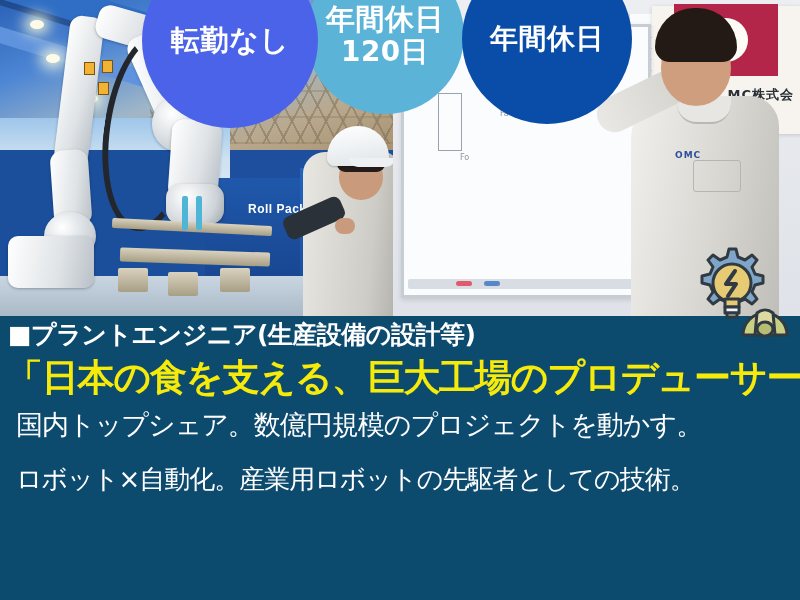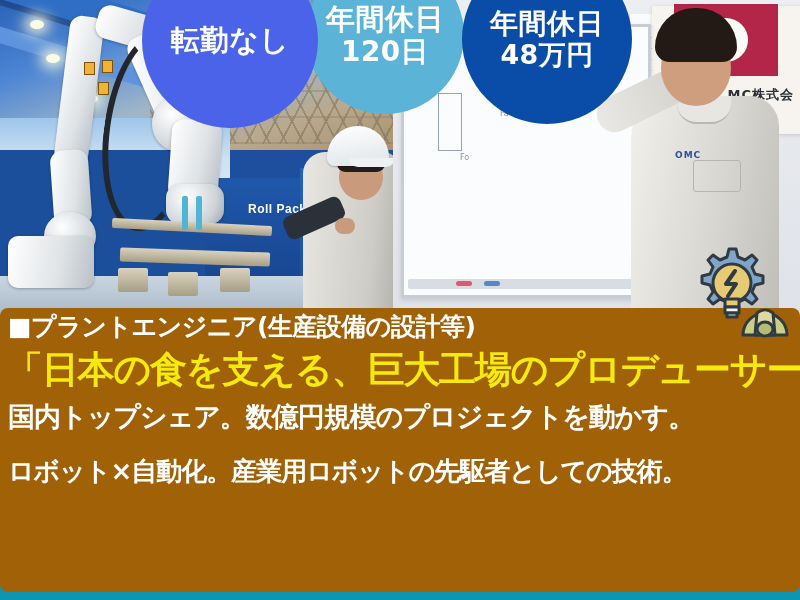--- a/index.html
+++ b/index.html
@@ -83,29 +83,29 @@
   #badge-2{left:306px;top:-44px;width:158px;height:158px;background:#5bb4d8;font-size:29px;}
   #badge-3{left:462px;top:-46px;width:170px;height:170px;background:#0a4da8;font-size:28px;}
   #badge-1{z-index:6;} #badge-2{z-index:5;} #badge-3{z-index:7;}
   .badge .l2{font-size:.96em;}
 
   
   .icon-gear-bulb{position:absolute;left:683px;top:243px;width:108px;height:96px;z-index:8;}
   .icon-robot-arm{position:absolute;left:686px;top:424px;width:112px;height:140px;z-index:3;opacity:.92;}
 
   
-  .text-panel{position:absolute;left:0;top:308px;width:800px;height:284px;background:#a16207;z-index:4;border-radius:8px;}
+  .text-panel{position:absolute;left:0;top:316px;width:800px;height:284px;background:#0c4a6e;z-index:4;}
   .job{position:absolute;left:0;width:800px;}
   #job-1{top:2px;} #job-2{top:142px;}
   .job-head{color:#ffffff;font-weight:700;font-size:25px;letter-spacing:-.5px;
     padding-left:8px;white-space:nowrap;}
   .job-title{color:#f5ea0a;font-weight:700;font-size:37px;letter-spacing:-1.2px;
     padding-left:6px;white-space:nowrap;margin-top:2px;}
-  .job-sub{color:#ffffff;font-weight:700;font-size:27px;letter-spacing:-1px;
-    padding-left:8px;white-space:nowrap;margin-top:4px;}
+  .job-sub{color:#ffffff;font-weight:400;font-size:27px;letter-spacing:-1px;
+    padding-left:16px;white-space:nowrap;margin-top:4px;}
   #job-2 .job-title{font-size:36px;}
   #job-2 .job-sub{font-size:26px;}
 </style>
 </head>
 <body>
 
 <div class="poster">
 
   <div class="photo-band">
 
@@ -196,21 +196,20 @@
 
   <div class="badge" id="badge-1">
     <span class="l2">転勤なし</span>
   </div>
   <div class="badge" id="badge-2">
     <span class="l1">年間休日</span>
     <span class="l2">120日</span>
   </div>
   <div class="badge" id="badge-3">
     <span class="l1">年間休日</span>
-    <span class="l2">48万円</span>
   </div>
 
   <svg class="icon-gear-bulb" viewBox="0 0 108 96">
     <g stroke="#2f3a42" stroke-width="3" stroke-linejoin="round">
       <path fill="#7fa6c9" d="M46 6 l7 0 2 8 7 3 7-5 5 5 -5 7 3 7 8 2 0 7 -8 2 -3 7 5 7 -5 5 -7-5 -7 3 -2 8 -7 0 -2-8 -7-3 -7 5 -5-5 5-7 -3-7 -8-2 0-7 8-2 3-7 -5-7 5-5 7 5 7-3 z"></path>
       <circle fill="#e6ca74" cx="49" cy="40" r="19"></circle>
       <path fill="#e6ca74" d="M42 56 h14 v8 h-14 z"></path>
       <path fill="#f2f4f5" d="M42 64 h14 v6 h-14 z"></path>
       <path fill="#cfd5d9" d="M44 70 h10 v4 h-10 z"></path>
       <path fill="none" stroke="#2f3a42" stroke-width="4" stroke-linecap="round" d="M52 28 l-9 13 h10 l-8 12"></path>

